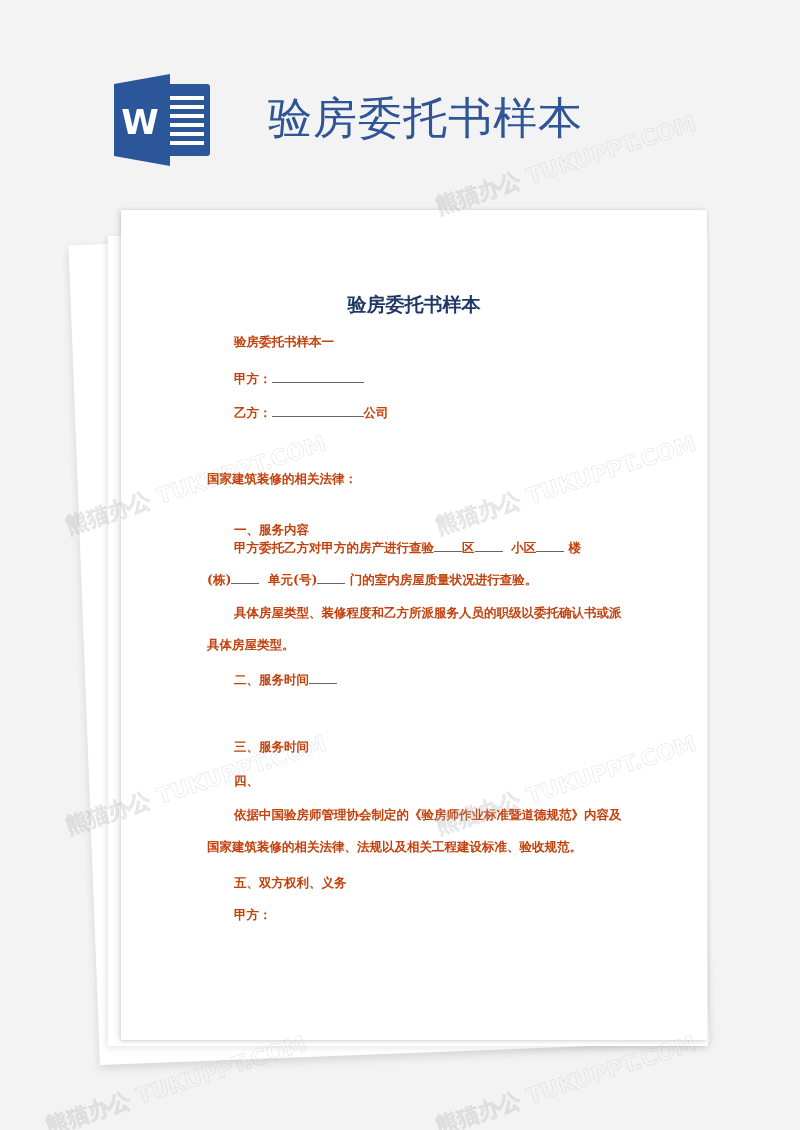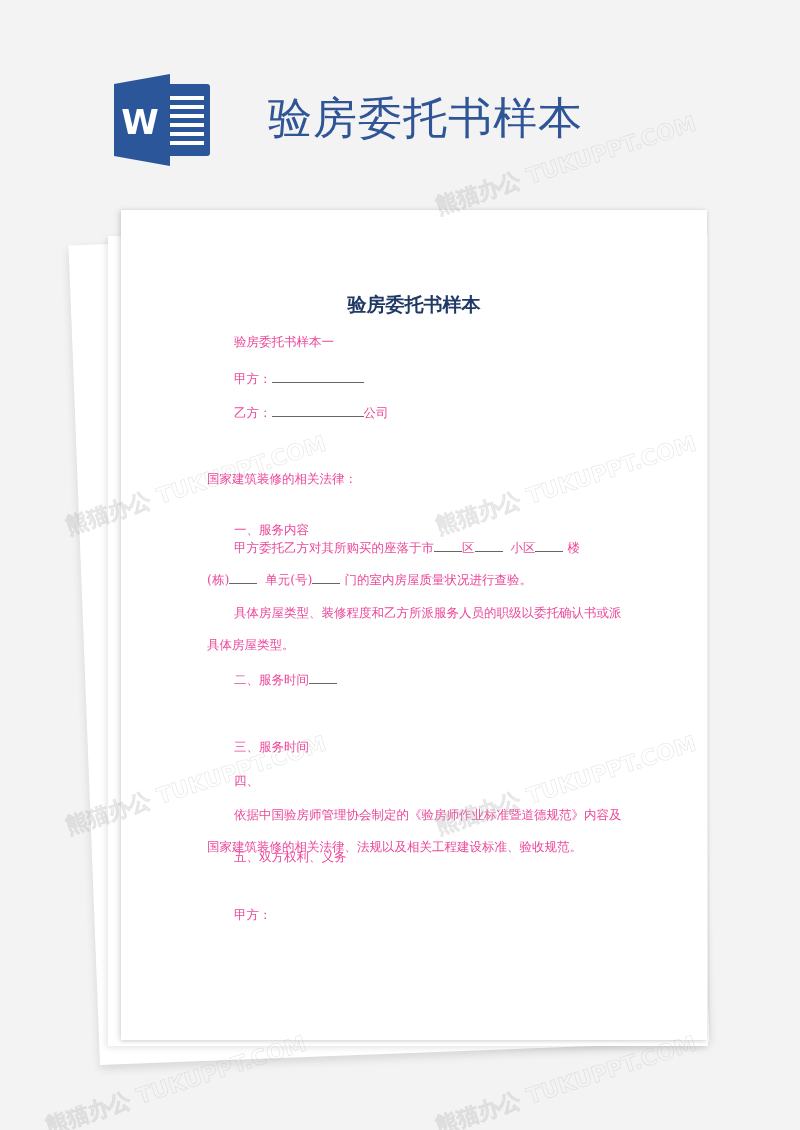--- a/index.html
+++ b/index.html
@@ -30,22 +30,23 @@
     position: absolute; left: 121px; top: 210px; width: 586px; height: 830px;
     background: #fff;
     box-shadow: 0 1px 4px rgba(0,0,0,0.15), -3px 0 6px rgba(0,0,0,0.08);
   }
   .doc-title {
     position: absolute; left: 0; width: 586px; top: 82px; text-align: center;
     font-family: "DejaVu Sans", "Liberation Sans", sans-serif;
     font-weight: bold; font-size: 19px; color: #1f3864;
   }
   .line {
-    position: absolute; left: 86px; font-size: 12.5px; color: #ec4899; white-space: nowrap;
+    position: absolute; left: 86px; font-size: 12.5px; color: #c2410c; white-space: nowrap;
     line-height: 18px;
+    font-weight: bold;
   }
   .line.indent { left: 113px; }
   .blank { display: inline-block; border-bottom: 1px solid #666; height: 13px; vertical-align: baseline; }
   .watermark {
     position: absolute; font-family: "DejaVu Sans", "Liberation Sans", sans-serif;
     font-size: 22px; font-weight: bold; color: rgba(255,255,255,0);
     -webkit-text-stroke: 0.6px rgba(180,180,180,0.35);
     transform: rotate(-18deg); white-space: nowrap; pointer-events: none;
   }
 </style>
@@ -82,40 +83,40 @@
   </div>
 
   <div class="line indent" style="top:193px">
     <span>乙方：</span><span class="blank" style="width:92px"></span><span>公司</span>
   </div>
 
   <div class="line" style="top:260px">国家建筑装修的相关法律：</div>
   <div class="line indent" style="top:311px">一、服务内容</div>
 
   <div class="line indent" style="top:328px">
-    <span>甲方委托乙方对其所购买的座落于市</span><span class="blank" style="width:28px"></span><span>区</span><span class="blank" style="width:28px"></span>&nbsp;&nbsp;<span>小区</span><span class="blank" style="width:28px"></span>&nbsp;<span>楼</span>
+    <span>甲方委托乙方对甲方的房产进行查验</span><span class="blank" style="width:28px"></span><span>区</span><span class="blank" style="width:28px"></span>&nbsp;&nbsp;<span>小区</span><span class="blank" style="width:28px"></span>&nbsp;<span>楼</span>
   </div>
 
   <div class="line" style="top:360px">
     <span>(栋)</span><span class="blank" style="width:28px"></span>&nbsp;&nbsp;<span>单元(号)</span><span class="blank" style="width:28px"></span>&nbsp;<span>门的室内房屋质量状况进行查验。</span>
   </div>
 
   <div class="line indent" style="top:394px">具体房屋类型、装修程度和乙方所派服务人员的职级以委托确认书或派</div>
   <div class="line" style="top:426px">具体房屋类型。</div>
 
   <div class="line indent" style="top:460px">
     <span>二、服务时间</span><span class="blank" style="width:28px"></span>
   </div>
 
 
   <div class="line indent" style="top:528px">三、服务时间</div>
   <div class="line indent" style="top:562px">四、</div>
   <div class="line indent" style="top:596px">依据中国验房师管理协会制定的《验房师作业标准暨道德规范》内容及</div>
   <div class="line" style="top:628px">国家建筑装修的相关法律、法规以及相关工程建设标准、验收规范。</div>
-  <div class="line indent" style="top:638px">五、双方权利、义务</div>
+  <div class="line indent" style="top:664px">五、双方权利、义务</div>
   <div class="line indent" style="top:696px">甲方：</div>
 </div>
 
 <div class="watermark" style="left:430px; top:150px">熊猫办公 TUKUPPT.COM</div>
 <div class="watermark" style="left:60px; top:470px">熊猫办公 TUKUPPT.COM</div>
 <div class="watermark" style="left:430px; top:470px">熊猫办公 TUKUPPT.COM</div>
 <div class="watermark" style="left:60px; top:770px">熊猫办公 TUKUPPT.COM</div>
 <div class="watermark" style="left:430px; top:770px">熊猫办公 TUKUPPT.COM</div>
 <div class="watermark" style="left:40px; top:1070px">熊猫办公 TUKUPPT.COM</div>
 <div class="watermark" style="left:430px; top:1070px">熊猫办公 TUKUPPT.COM</div>

